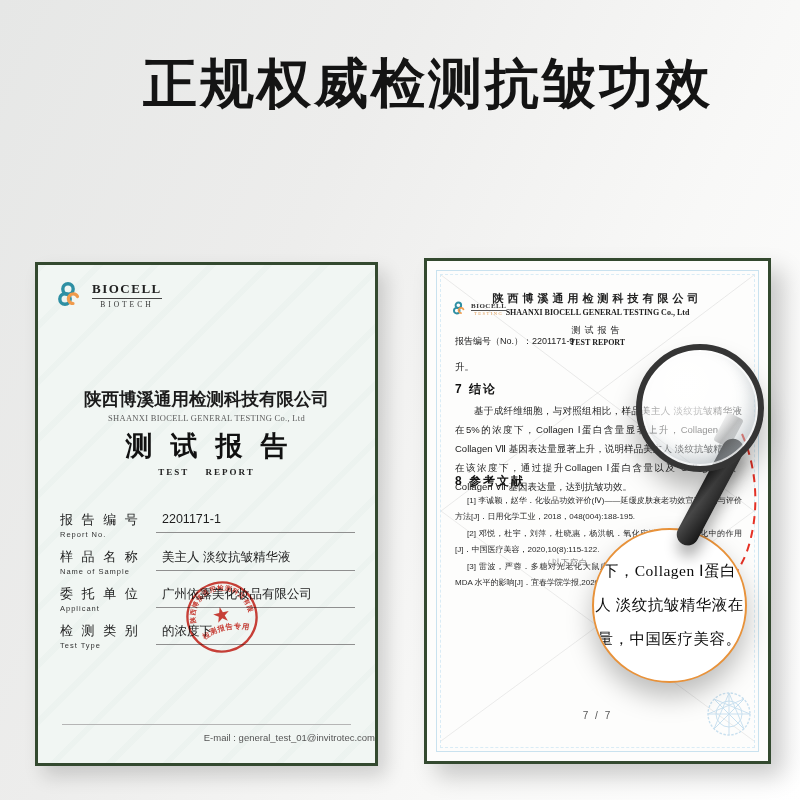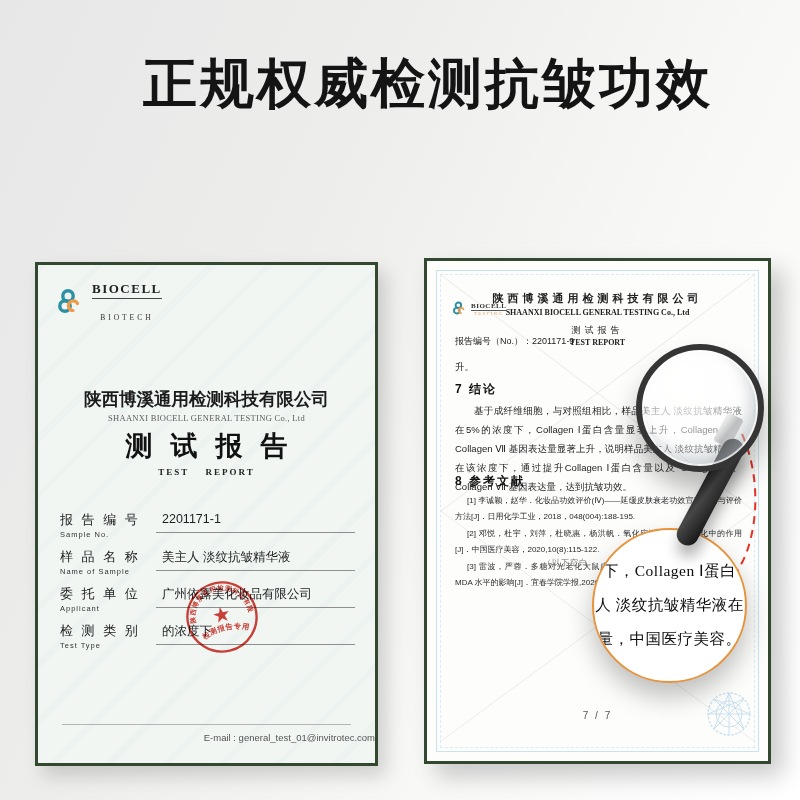--- a/index.html
+++ b/index.html
@@ -35,21 +35,21 @@
     background:
       repeating-linear-gradient(135deg,rgba(150,185,175,.05) 0 6px,transparent 6px 40px),
       #f1f6f3;
   }
   .logo{position:absolute;left:20px;top:16px;display:flex;align-items:center;gap:6px;}
   .logo-text{display:flex;flex-direction:column;align-items:center;}
   .logo-name{
     font-family:"Liberation Serif",serif;font-weight:700;font-size:13px;
     letter-spacing:1.5px;color:#222;border-bottom:1.5px solid #444;padding-bottom:1px;
   }
-  .logo-sub{font-family:"Liberation Serif",serif;font-size:7.5px;letter-spacing:3px;color:#333;margin-top:14px;}
+  .logo-sub{font-family:"Liberation Serif",serif;font-size:7.5px;letter-spacing:3px;color:#333;margin-top:1px;}
   .l-company-cn{position:absolute;top:122px;width:100%;text-align:center;font-size:17.5px;font-weight:700;color:#1b1b1b;}
   .l-company-en{position:absolute;top:148px;width:100%;text-align:center;
     font-family:"Liberation Serif",serif;font-size:8.5px;color:#5d5d5d;letter-spacing:.3px;}
   .l-title-cn{position:absolute;top:163px;width:100%;text-align:center;
     font-size:27px;font-weight:800;color:#111;letter-spacing:18px;text-indent:18px;}
   .l-title-en{position:absolute;top:202px;width:100%;text-align:center;
     font-family:"Liberation Serif",serif;font-weight:700;font-size:9px;color:#222;
     letter-spacing:2px;word-spacing:12px;}
   .fields{position:absolute;left:22px;right:20px;top:246px;}
   .field-row{display:flex;align-items:flex-start;margin-bottom:9px;}
@@ -150,21 +150,21 @@
 
     <div class="l-company-cn">陕西博溪通用检测科技有限公司</div>
     <div class="l-company-en">SHAANXI BIOCELL GENERAL TESTING Co., Ltd</div>
     <div class="l-title-cn">测试报告</div>
     <div class="l-title-en">TEST REPORT</div>
 
     <div class="fields">
       <div class="field-row">
         <span class="field-label">
           <div class="field-label-cn">报 告 编 号</div>
-          <div class="field-label-en">Sample No.</div>
+          <div class="field-label-en">Report No.</div>
         </span>
         <span class="field-value">2201171-1</span>
       </div>
       <div class="field-row">
         <span class="field-label">
           <div class="field-label-cn">样 品 名 称</div>
           <div class="field-label-en">Name of Sample</div>
         </span>
         <span class="field-value">美主人 淡纹抗皱精华液</span>
       </div>

